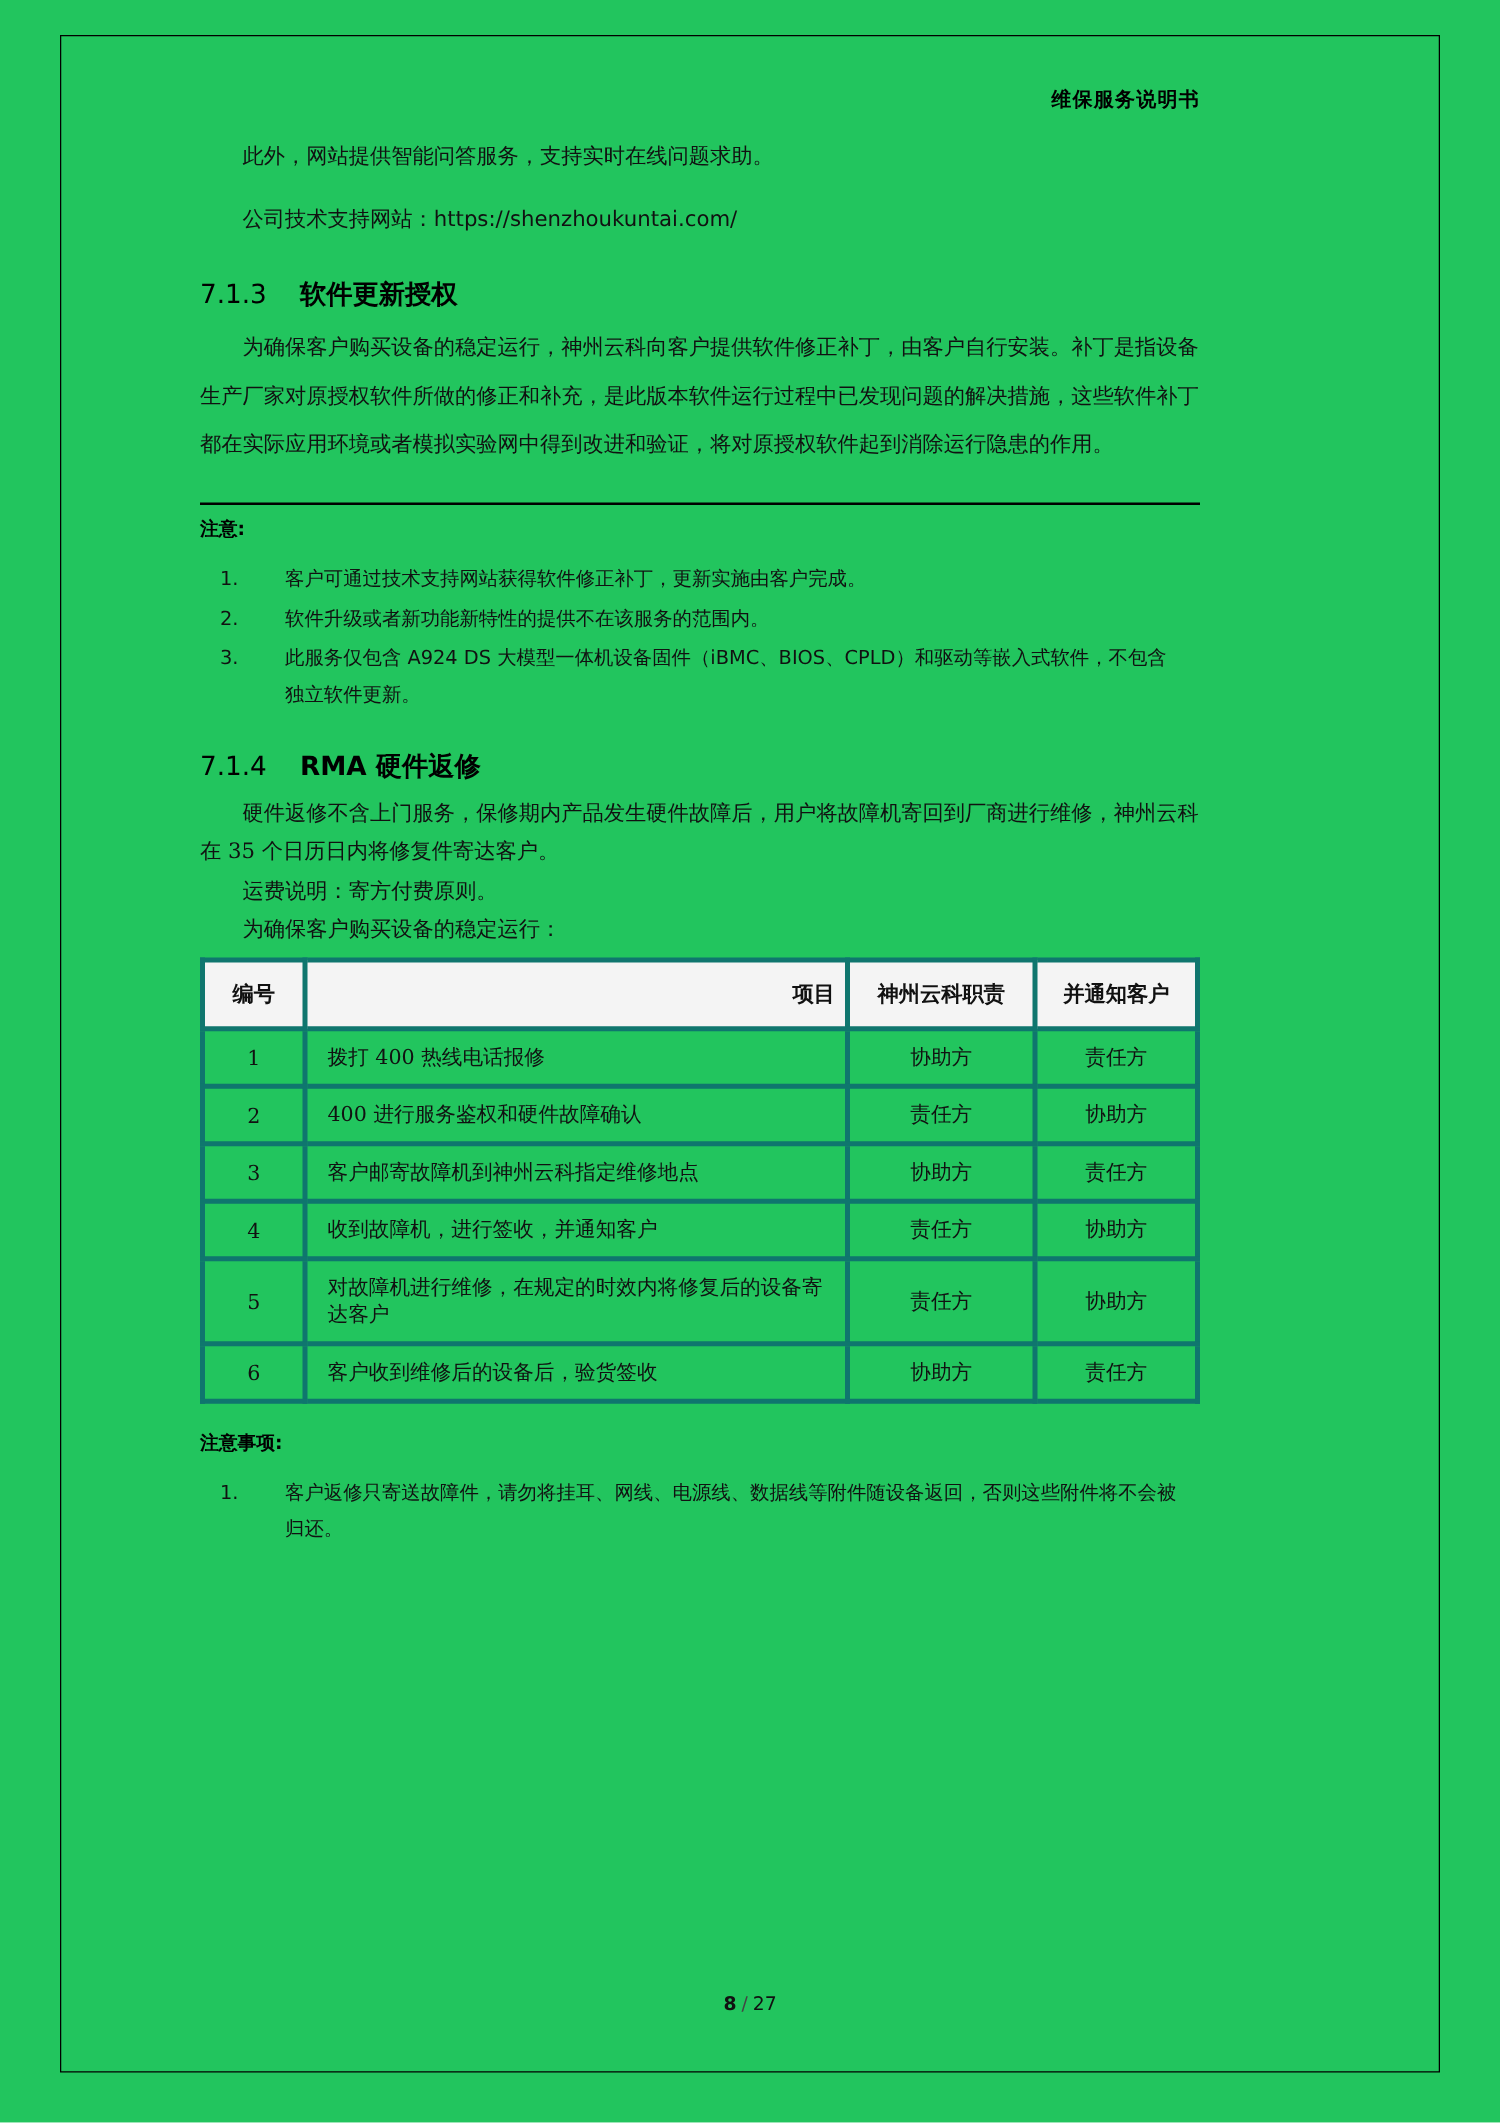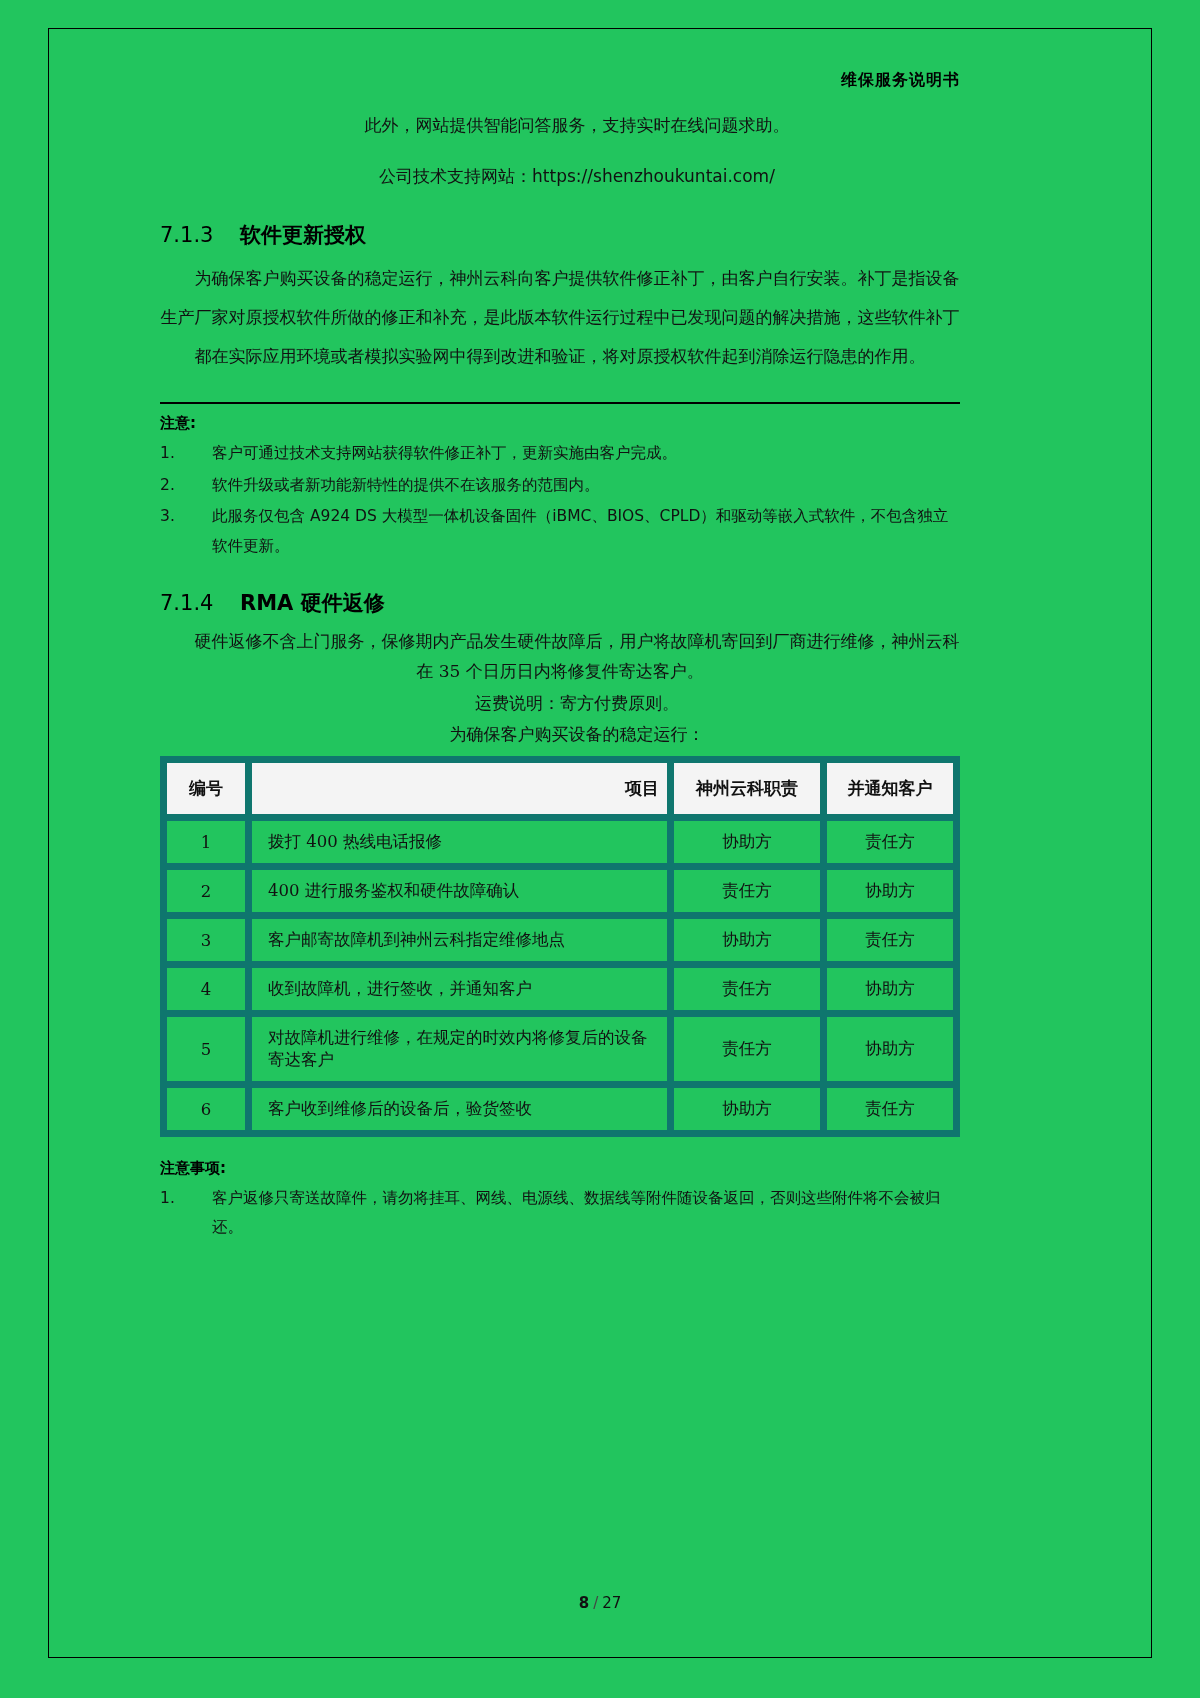--- a/index.html
+++ b/index.html
@@ -44,21 +44,20 @@
     margin-right: 0px;
   }
   .para {
     font-family: "DejaVu Sans", sans-serif;
     font-size: 17px;
     line-height: 2.0;
     color: #111;
   }
   .indent2 {
     text-indent: 2em;
-    text-align: center;
   }
   .para-link {
     font-family: "DejaVu Sans", sans-serif;
     font-size: 17px;
     line-height: 2.0;
   }
   .link-text {
     color: #111;
   }
   h2.heading {
@@ -88,21 +87,21 @@
     border-top: 2.5px solid #000;
     margin: 26px 0 10px 0;
   }
   .note-title {
     font-family: "DejaVu Sans", sans-serif;
     font-size: 15px;
     font-weight: bold;
     margin: 10px 0 6px 0;
   }
   ol.notes {
-    margin: 0;
+    margin: 16px;
     padding: 0;
     list-style: none;
     counter-reset: noteitem;
   }
   ol.notes li {
     font-family: "DejaVu Sans", sans-serif;
     font-size: 15.5px;
     line-height: 1.9;
     position: relative;
     padding-left: 52px;
@@ -127,21 +126,21 @@
   }
   .rma-block p { margin: 0 0 2px 0; }
   table.rma-table {
     border-collapse: collapse;
     width: 100%;
     margin-top: 6px;
     font-family: "DejaVu Serif", serif;
   }
   table.rma-table th,
   table.rma-table td {
-    border: 7px solid #0f766e;
+    border: 4px solid #0f766e;
     font-size: 16.5px;
     color: #111;
     padding: 10px 8px;
   }
   table.rma-table thead th {
     font-weight: bold;
     text-align: center;
     background: #f4f4f4;
     font-size: 17px;
     padding: 14px 8px;

